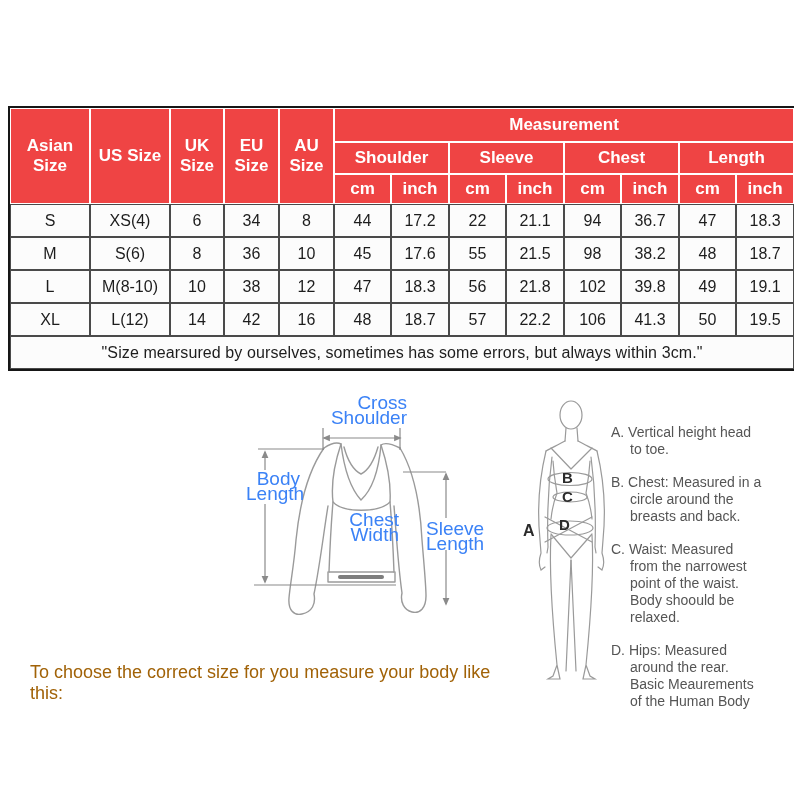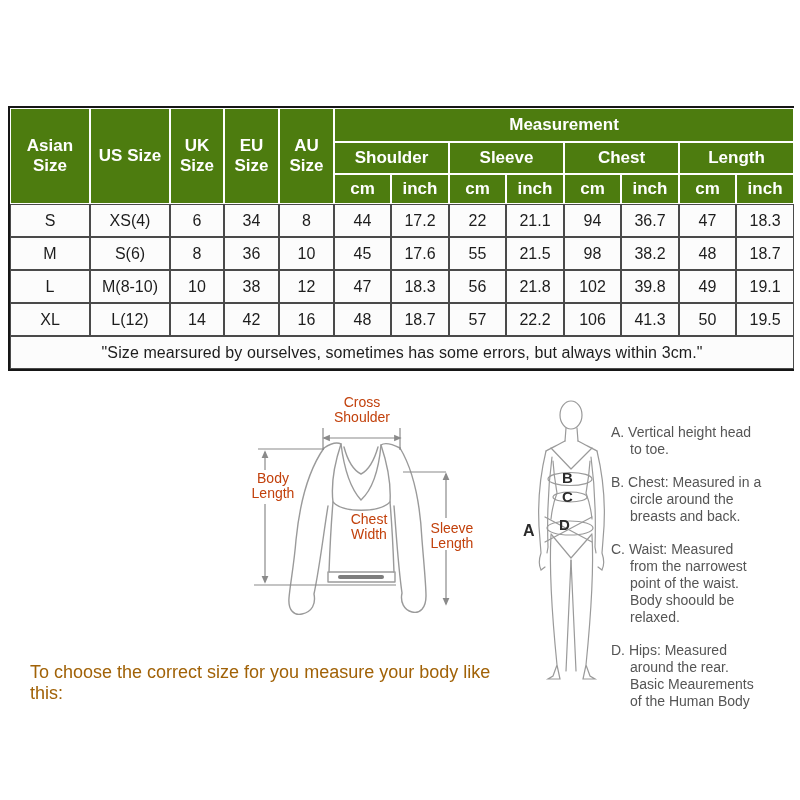--- a/index.html
+++ b/index.html
@@ -2,33 +2,33 @@
 <html><head>
 <meta charset="utf-8">
 <style>
   html,body{margin:0;padding:0;background:#ffffff;}
   #canvas{position:relative;width:800px;height:800px;background:#ffffff;overflow:hidden;
           font-family:"Liberation Sans", sans-serif;}
 
   
   .table-wrap{position:absolute;left:8px;top:106px;width:782px;border:2px solid #161616;background:#fff;}
   table.size-chart{width:100%;border-spacing:0;table-layout:fixed;text-align:center;}
-  table.size-chart th{background:#4d7c0f;color:#ffffff;font-weight:bold;font-size:17px;
+  table.size-chart th{background:#ef4444;color:#ffffff;font-weight:bold;font-size:17px;
                       border:1px solid #ffffff;line-height:1.15;padding:1px 0;}
   th.h-meas{height:30px;}
   th.h-group{height:28px;}
   th.h-unit{height:26px;font-size:16px;margin-left:44px;}
   table.size-chart td{border:1px solid #4a4a4a;font-size:16px;color:#1d1d1d;height:31px;
                       background:#fcfcfc;padding:0 1px;}
   td.note-cell{font-size:16px;height:28px;letter-spacing:0.1px;}
 
   
   .htm-title{position:absolute;left:112px;top:399px;font-size:19px;color:#383838;}
-  .diag-label{position:absolute;white-space:pre-line;text-align:center;color:#c2410c;
-              font-size:14px;line-height:15px;}
+  .diag-label{position:absolute;white-space:pre-line;text-align:right;color:#3b82f6;
+              font-size:19px;line-height:15px;}
   .fig-letter{position:absolute;font-size:15px;font-weight:bold;color:#2b2b2b;}
   .instructions{position:absolute;left:611px;top:424px;width:158px;color:#555555;
                 font-size:14px;line-height:17px;}
   .instructions .item{white-space:pre-line;padding-left:19px;text-indent:-19px;margin-bottom:16px;}
   .bottom-text{position:absolute;left:30px;top:626px;width:490px;text-align:left;
                font-size:18px;color:#a16207;margin-top:36px;}
   svg{position:absolute;}
 </style>
 </head>
 <body>

